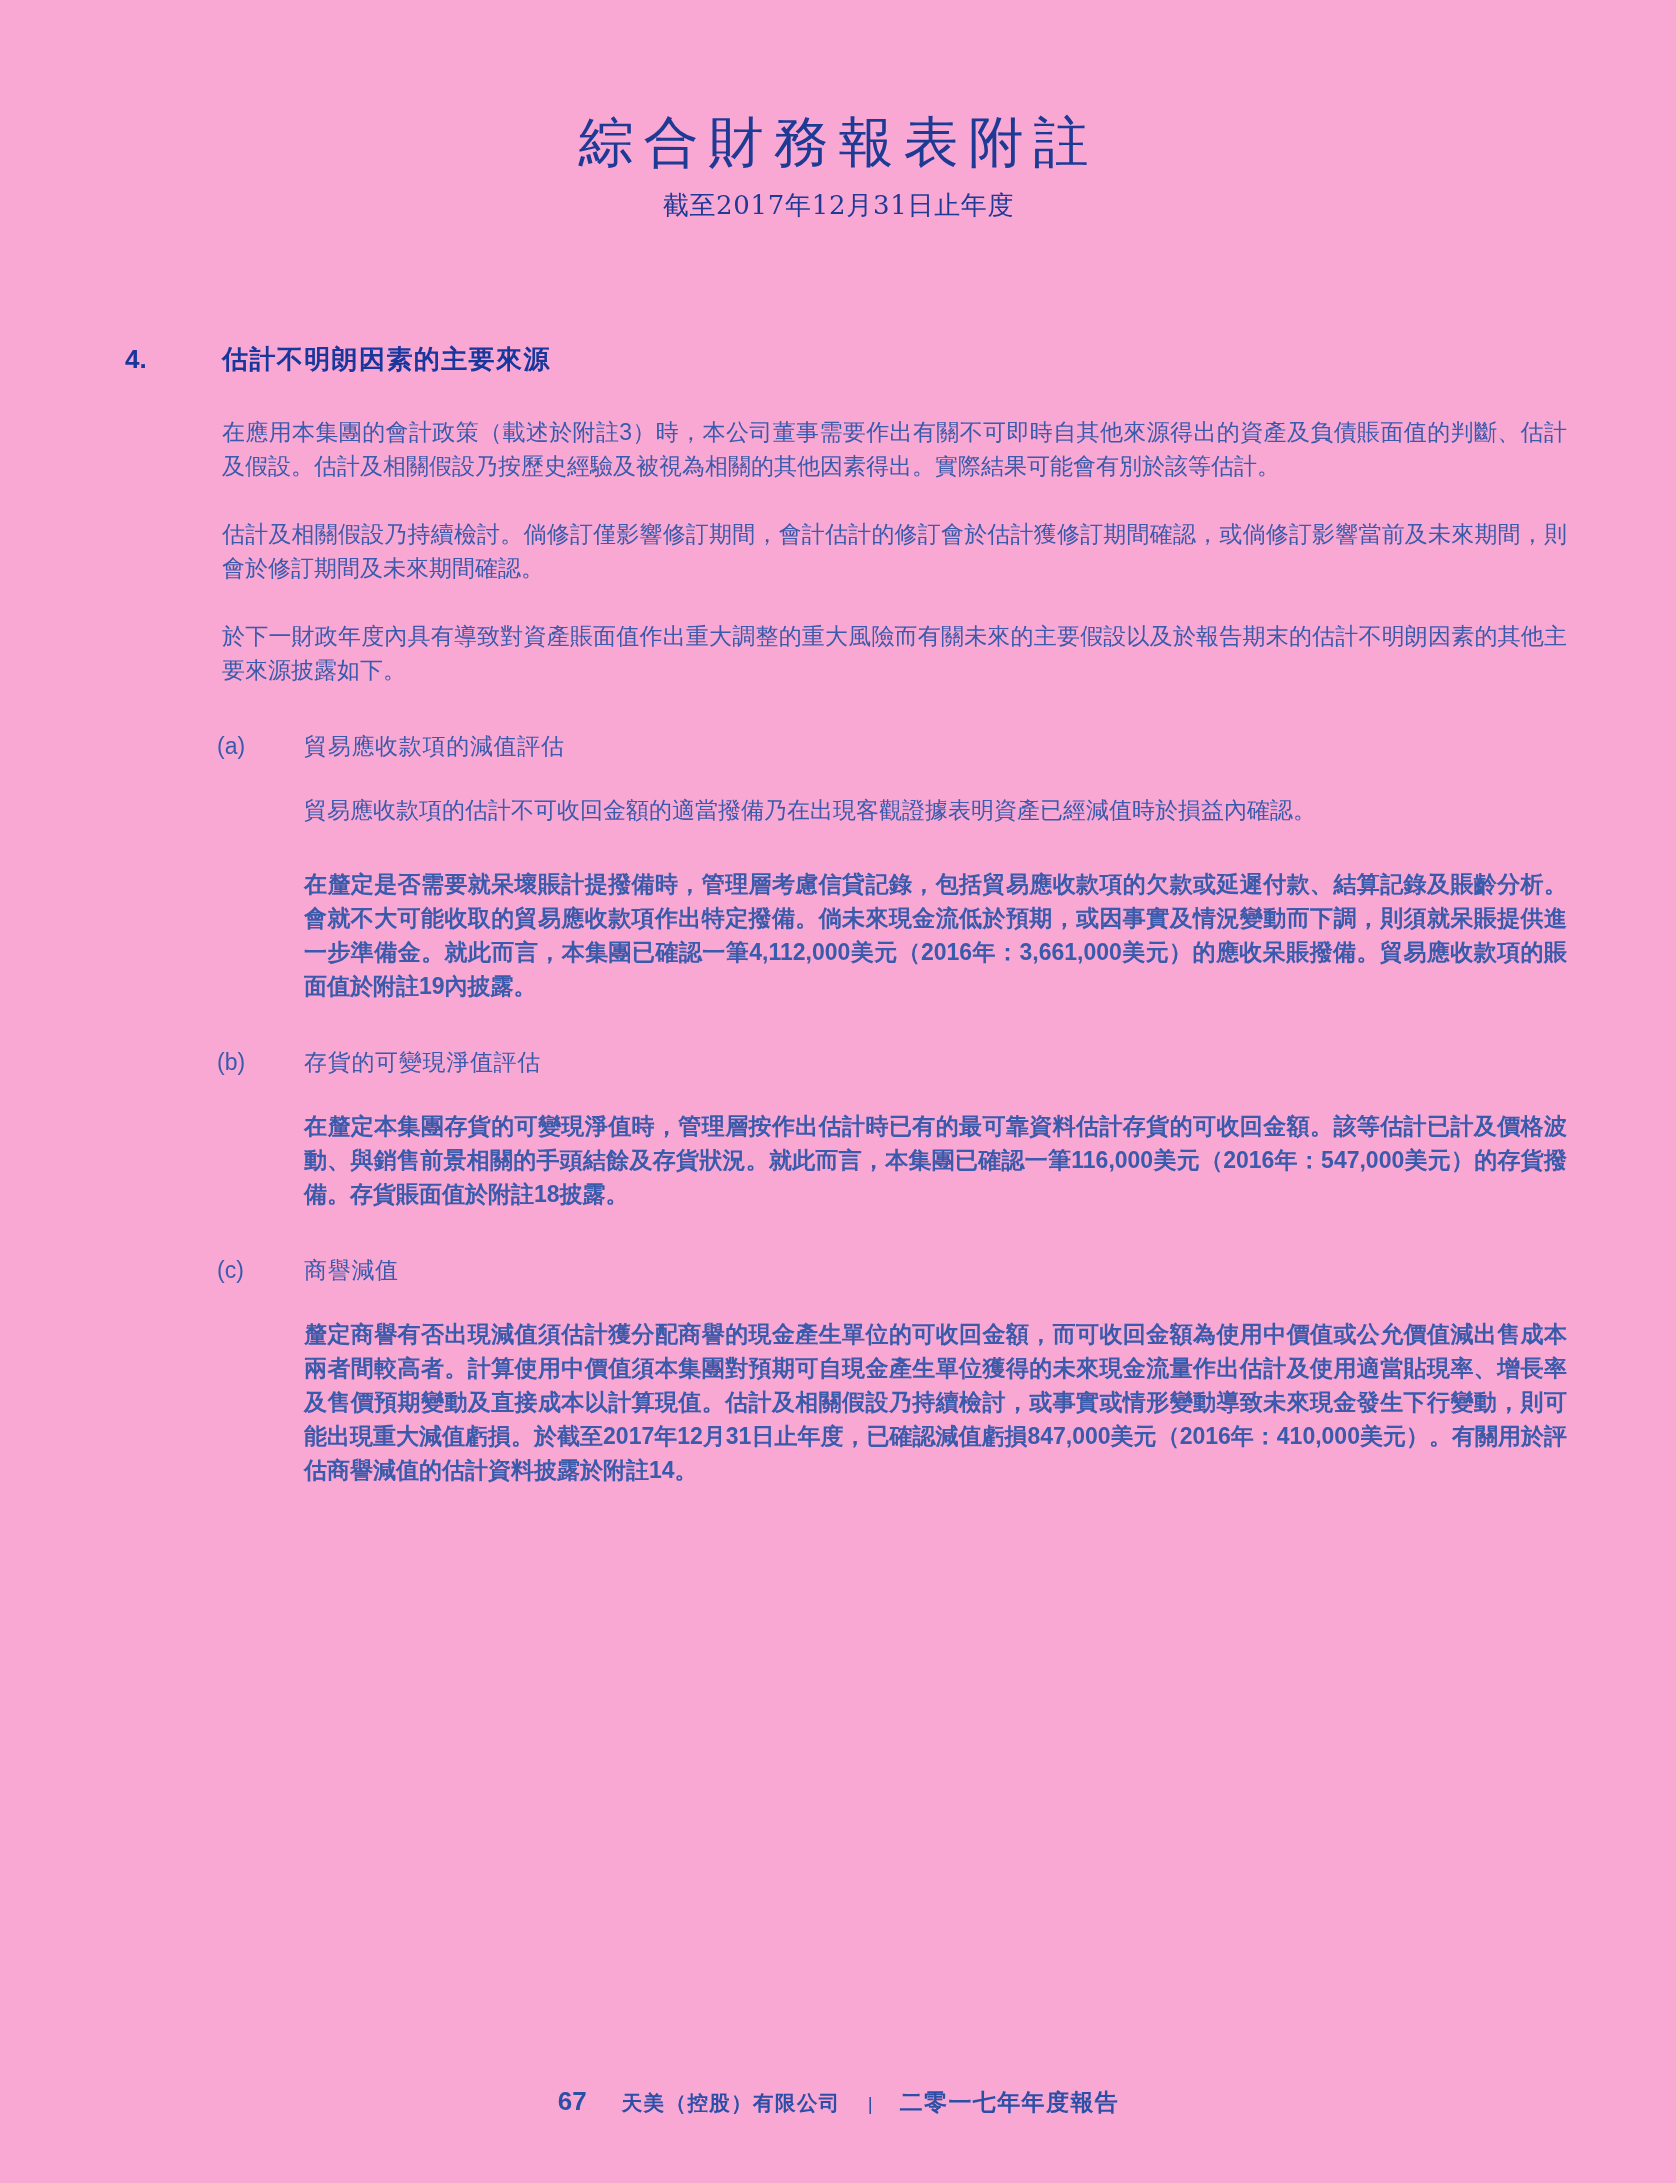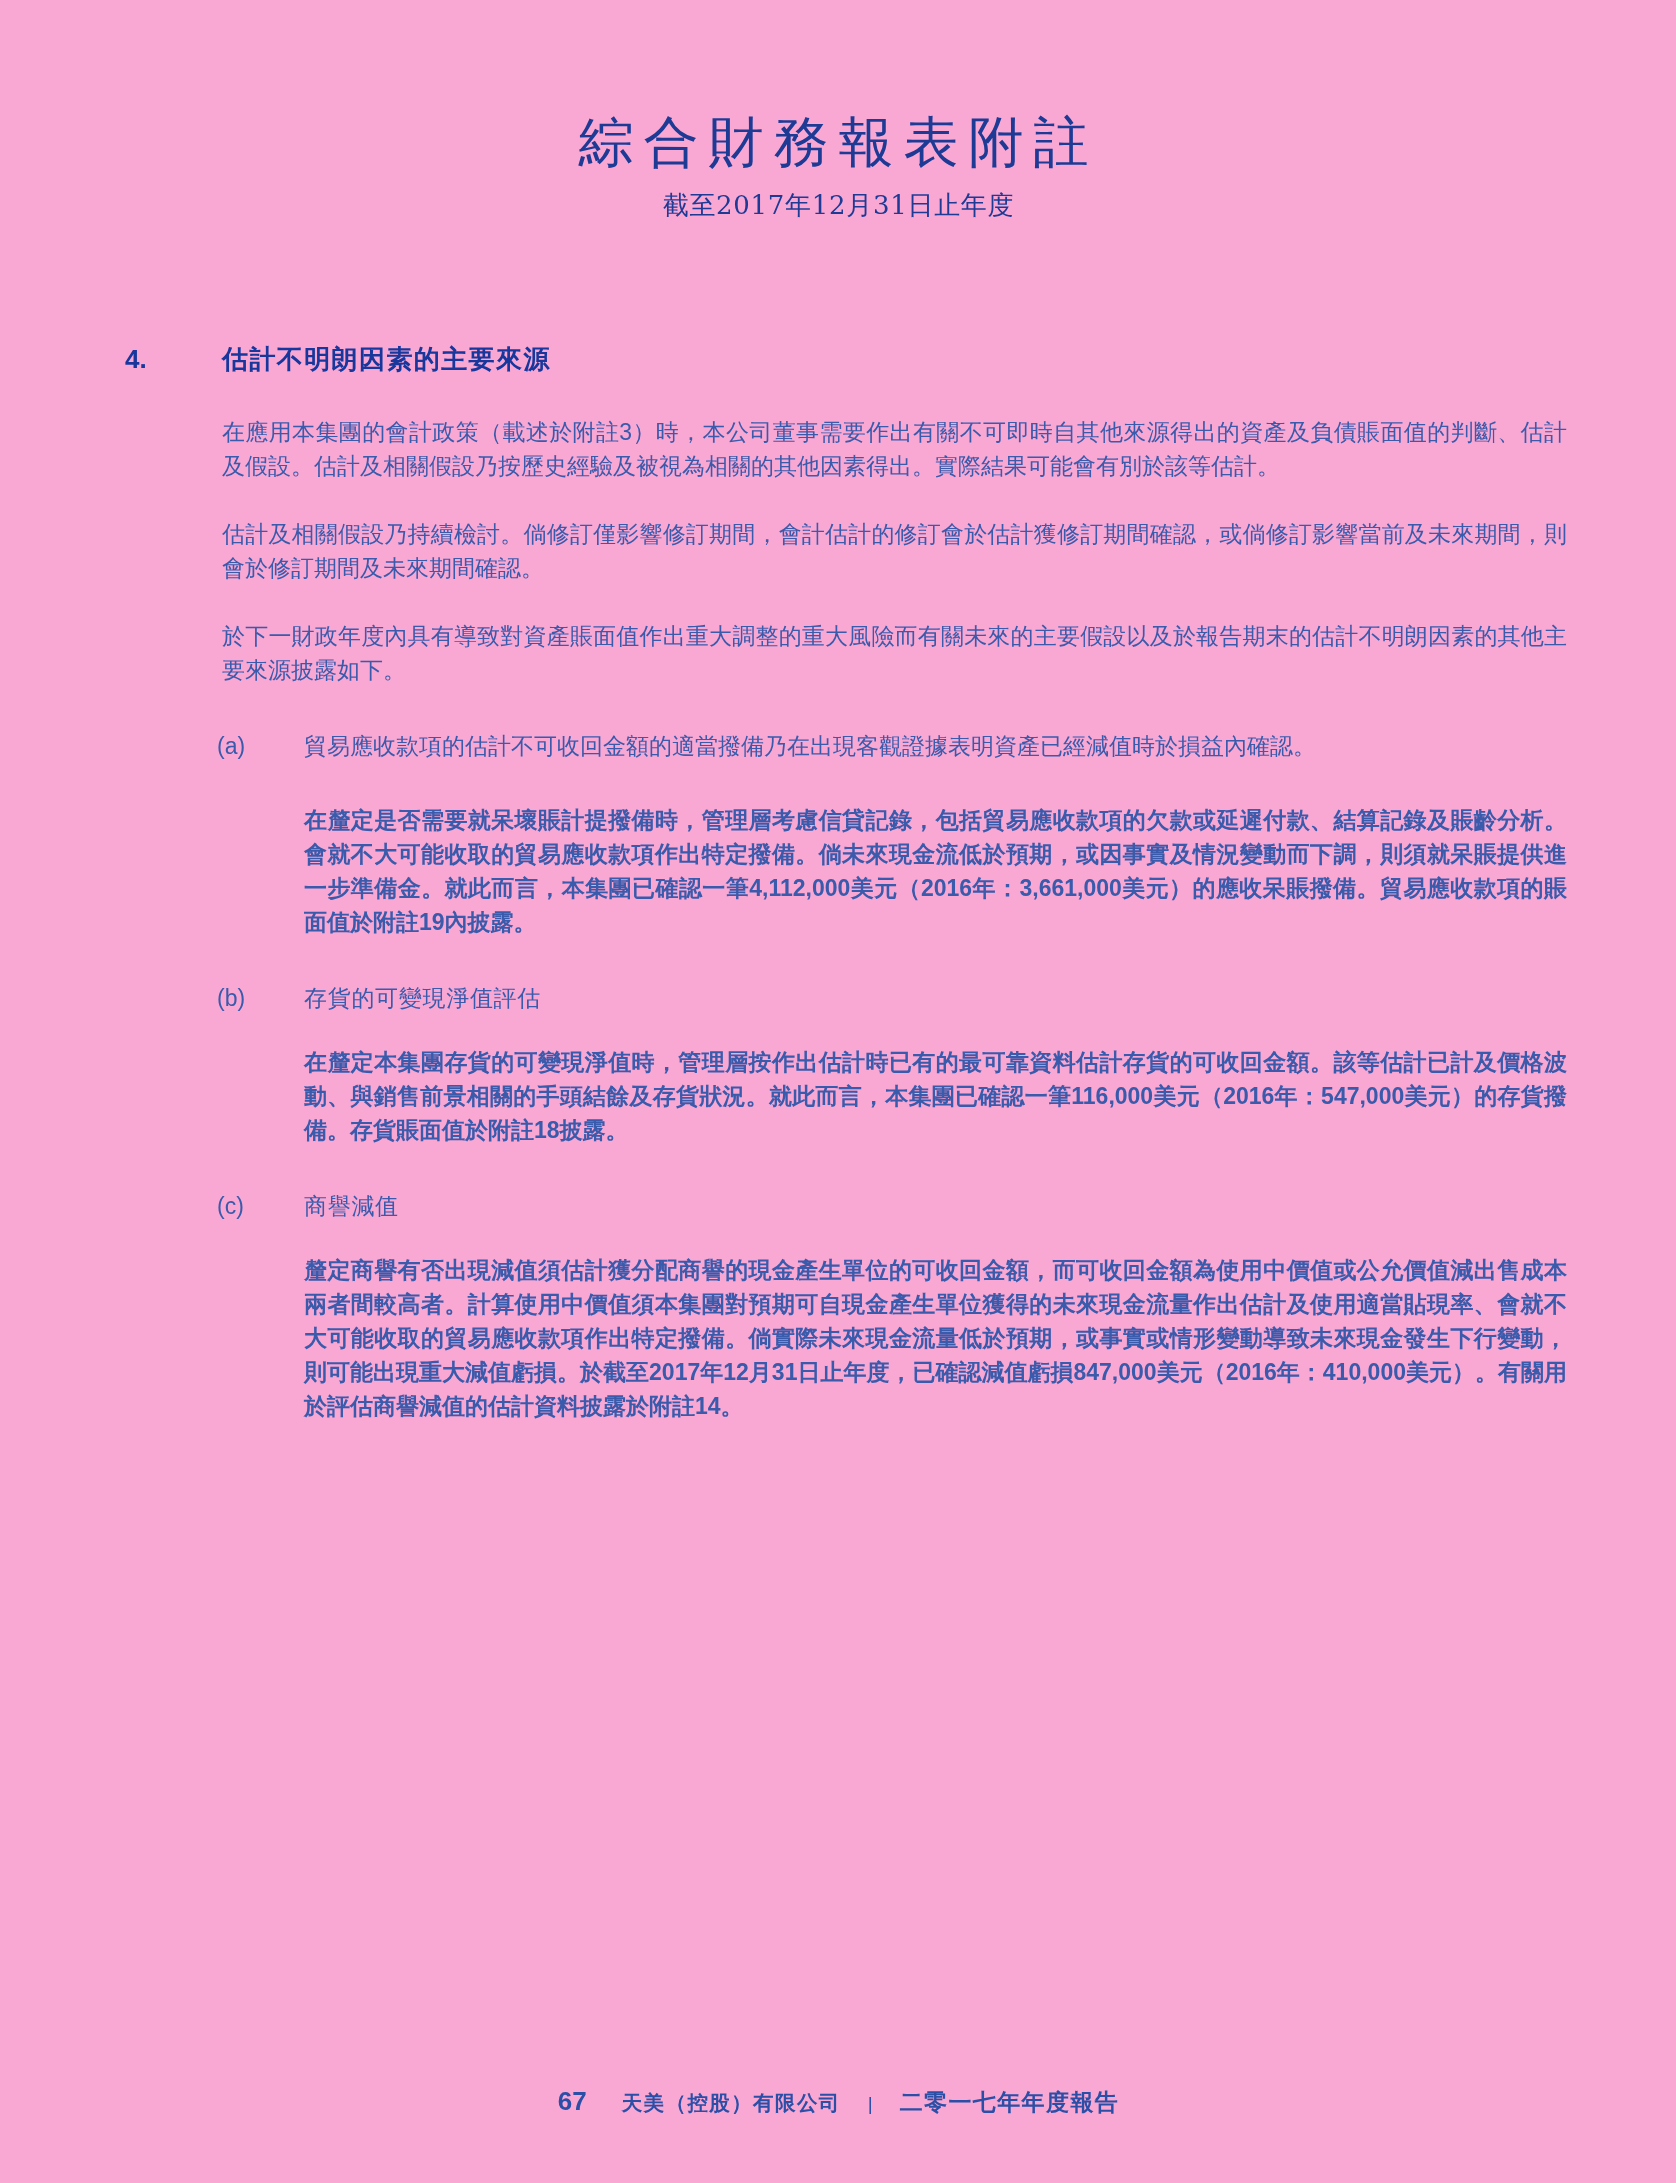--- a/index.html
+++ b/index.html
@@ -164,38 +164,39 @@
       <h2 class="sec-title">估計不明朗因素的主要來源</h2>
     </div>
 
     <p class="para">在應用本集團的會計政策（載述於附註3）時，本公司董事需要作出有關不可即時自其他來源得出的資產及負債賬面值的判斷、估計及假設。估計及相關假設乃按歷史經驗及被視為相關的其他因素得出。實際結果可能會有別於該等估計。</p>
     <p class="para">估計及相關假設乃持續檢討。倘修訂僅影響修訂期間，會計估計的修訂會於估計獲修訂期間確認，或倘修訂影響當前及未來期間，則會於修訂期間及未來期間確認。</p>
     <p class="para">於下一財政年度內具有導致對資產賬面值作出重大調整的重大風險而有關未來的主要假設以及於報告期末的估計不明朗因素的其他主要來源披露如下。</p>
 
     <div class="item">
       <span class="item-marker">(a)</span>
       <div class="item-content">
+        <div class="item-heading">貿易應收款項的減值評估</div>
         <p class="para">貿易應收款項的估計不可收回金額的適當撥備乃在出現客觀證據表明資產已經減值時於損益內確認。</p>
         <p class="para">在釐定是否需要就呆壞賬計提撥備時，管理層考慮信貸記錄，包括貿易應收款項的欠款或延遲付款、結算記錄及賬齡分析。會就不大可能收取的貿易應收款項作出特定撥備。倘未來現金流低於預期，或因事實及情況變動而下調，則須就呆賬提供進一步準備金。就此而言，本集團已確認一筆4,112,000美元（2016年：3,661,000美元）的應收呆賬撥備。貿易應收款項的賬面值於附註19內披露。</p>
       </div>
     </div>
 
     <div class="item">
       <span class="item-marker">(b)</span>
       <div class="item-content">
         <div class="item-heading">存貨的可變現淨值評估</div>
         <p class="para">在釐定本集團存貨的可變現淨值時，管理層按作出估計時已有的最可靠資料估計存貨的可收回金額。該等估計已計及價格波動、與銷售前景相關的手頭結餘及存貨狀況。就此而言，本集團已確認一筆116,000美元（2016年：547,000美元）的存貨撥備。存貨賬面值於附註18披露。</p>
       </div>
     </div>
 
     <div class="item">
       <span class="item-marker">(c)</span>
       <div class="item-content">
         <div class="item-heading">商譽減值</div>
-        <p class="para">釐定商譽有否出現減值須估計獲分配商譽的現金產生單位的可收回金額，而可收回金額為使用中價值或公允價值減出售成本兩者間較高者。計算使用中價值須本集團對預期可自現金產生單位獲得的未來現金流量作出估計及使用適當貼現率、會就不大可能收取的貿易應收款項作出特定撥備。倘實際未來現金流量低於預期，或事實或情形變動導致未來現金發生下行變動，則可能出現重大減值虧損。於截至2017年12月31日止年度，已確認減值虧損847,000美元（2016年：410,000美元）。有關用於評估商譽減值的估計資料披露於附註14。</p>
+        <p class="para">釐定商譽有否出現減值須估計獲分配商譽的現金產生單位的可收回金額，而可收回金額為使用中價值或公允價值減出售成本兩者間較高者。計算使用中價值須本集團對預期可自現金產生單位獲得的未來現金流量作出估計及使用適當貼現率、增長率及售價預期變動及直接成本以計算現值。估計及相關假設乃持續檢討，或事實或情形變動導致未來現金發生下行變動，則可能出現重大減值虧損。於截至2017年12月31日止年度，已確認減值虧損847,000美元（2016年：410,000美元）。有關用於評估商譽減值的估計資料披露於附註14。</p>
       </div>
     </div>
 
   </section>
 
   <footer class="page-footer">
     <span class="footer-page-number">67</span>
     <span class="footer-company">天美（控股）有限公司</span>
     <span class="footer-separator">|</span>
     <span class="footer-report">二零一七年年度報告</span>

